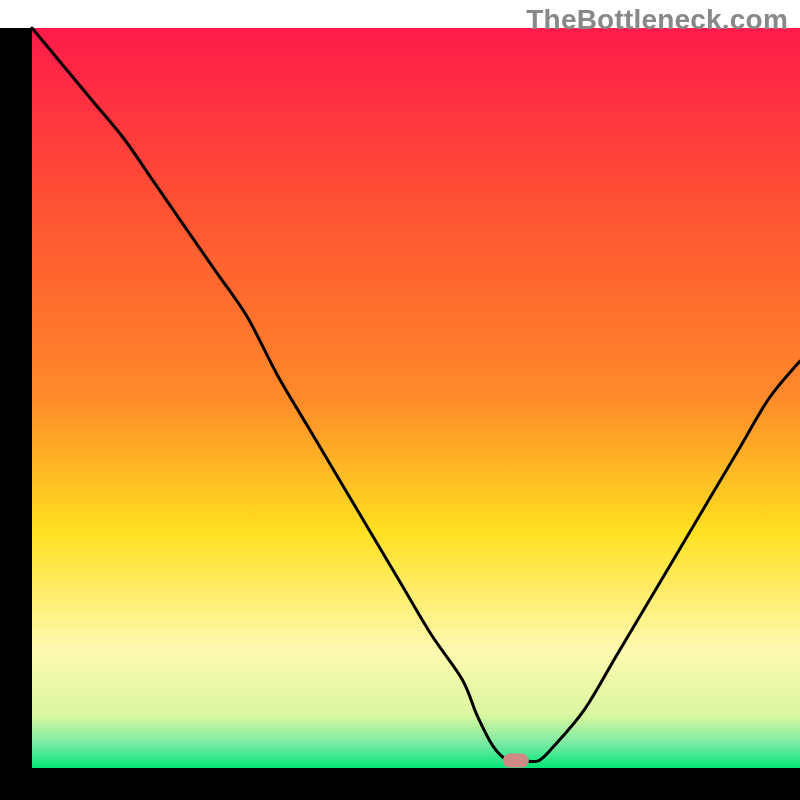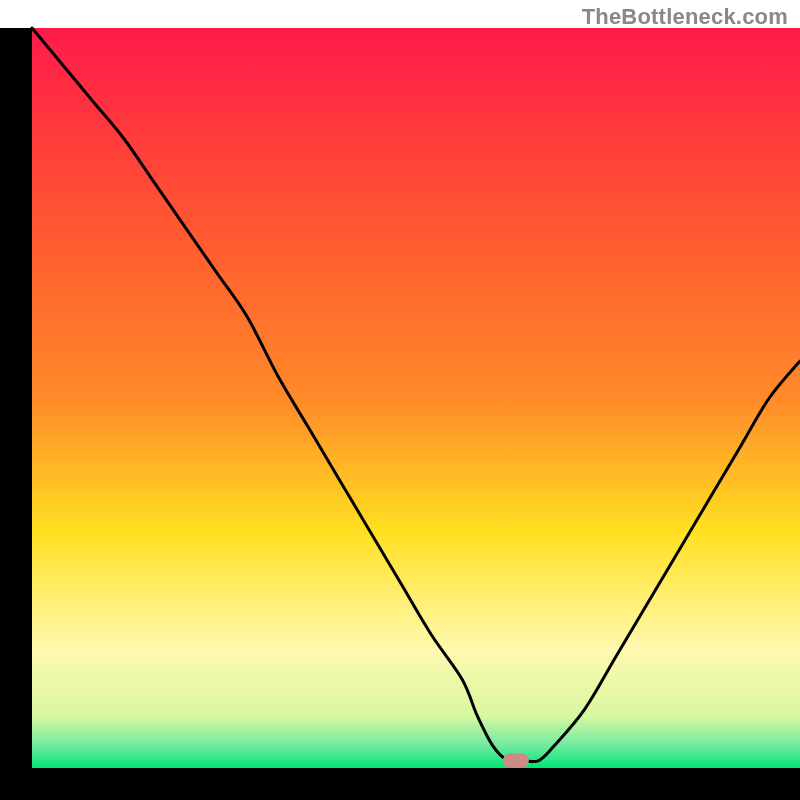--- a/index.html
+++ b/index.html
@@ -13,21 +13,21 @@
   }
   .container {
     position: relative;
     width: 800px;
     height: 800px;
   }
   .watermark {
     position: absolute;
     top: 4px;
     right: 12px;
-    font-size: 22px;
+    font-size: 28px;
     font-weight: bold;
     color: #888888;
     z-index: 10;
     letter-spacing: 0.2px;
   }
   svg {
     display: block;
     position: absolute;
     top: 0;
     left: 0;

